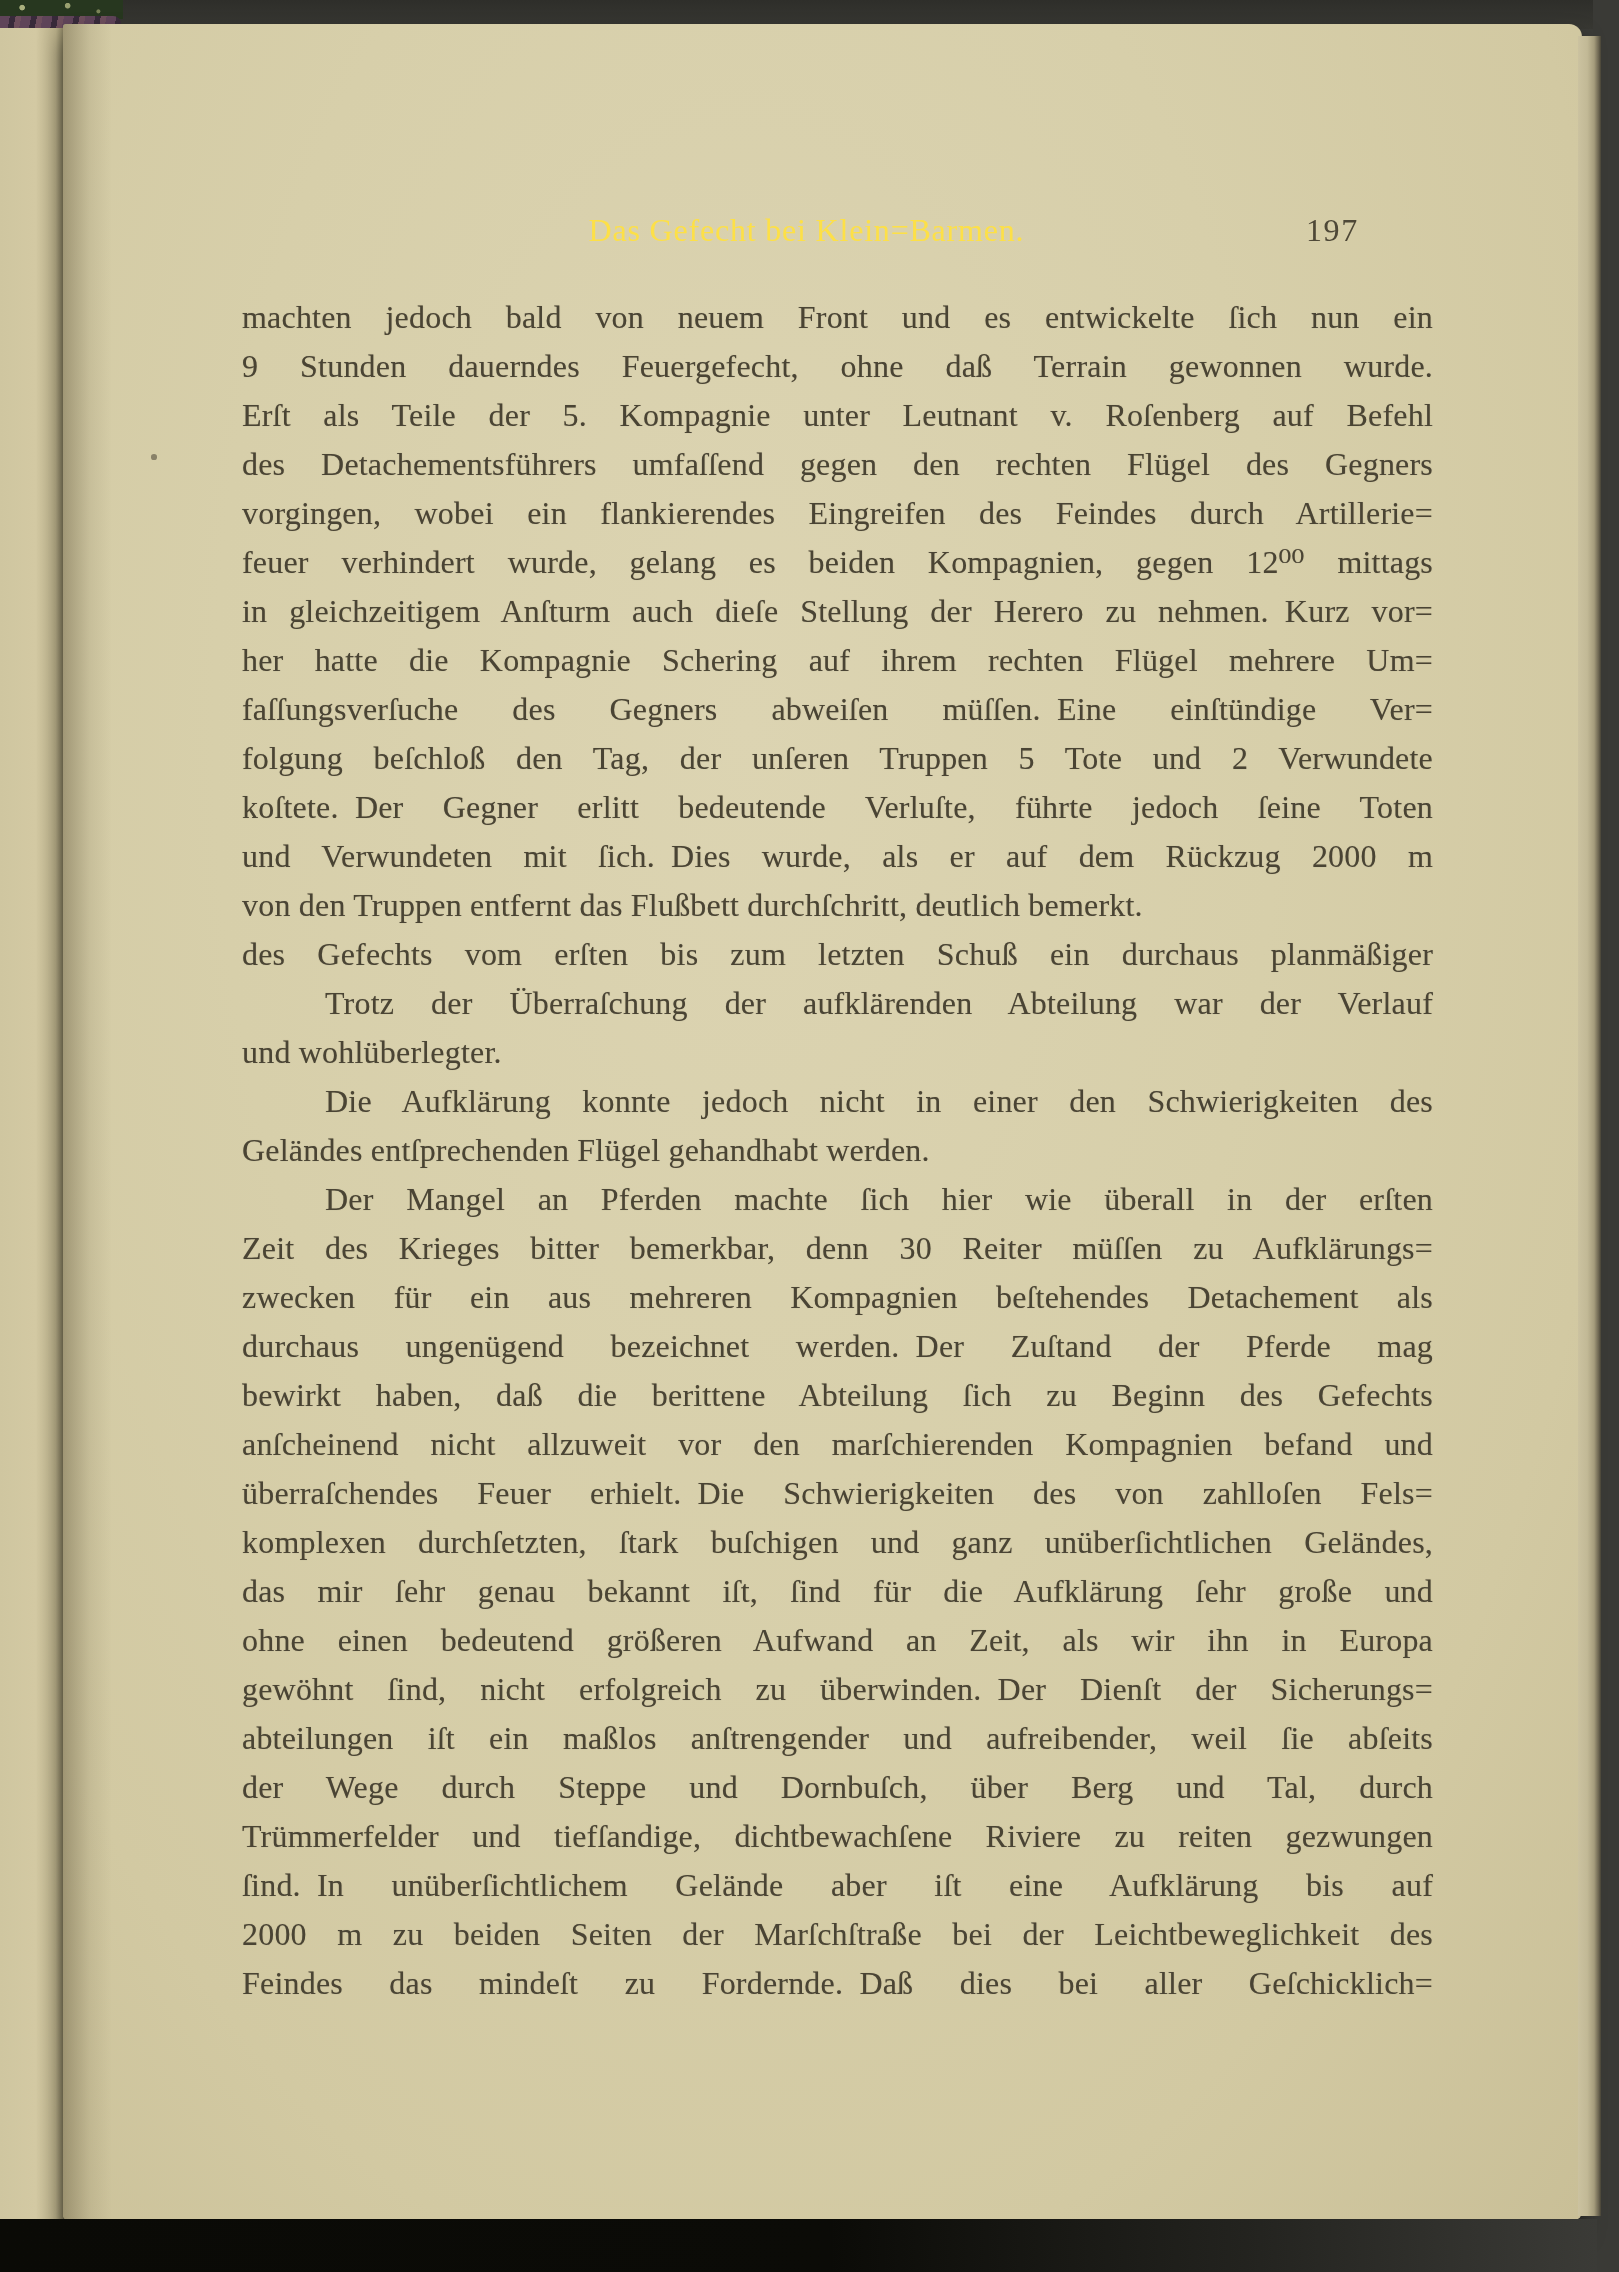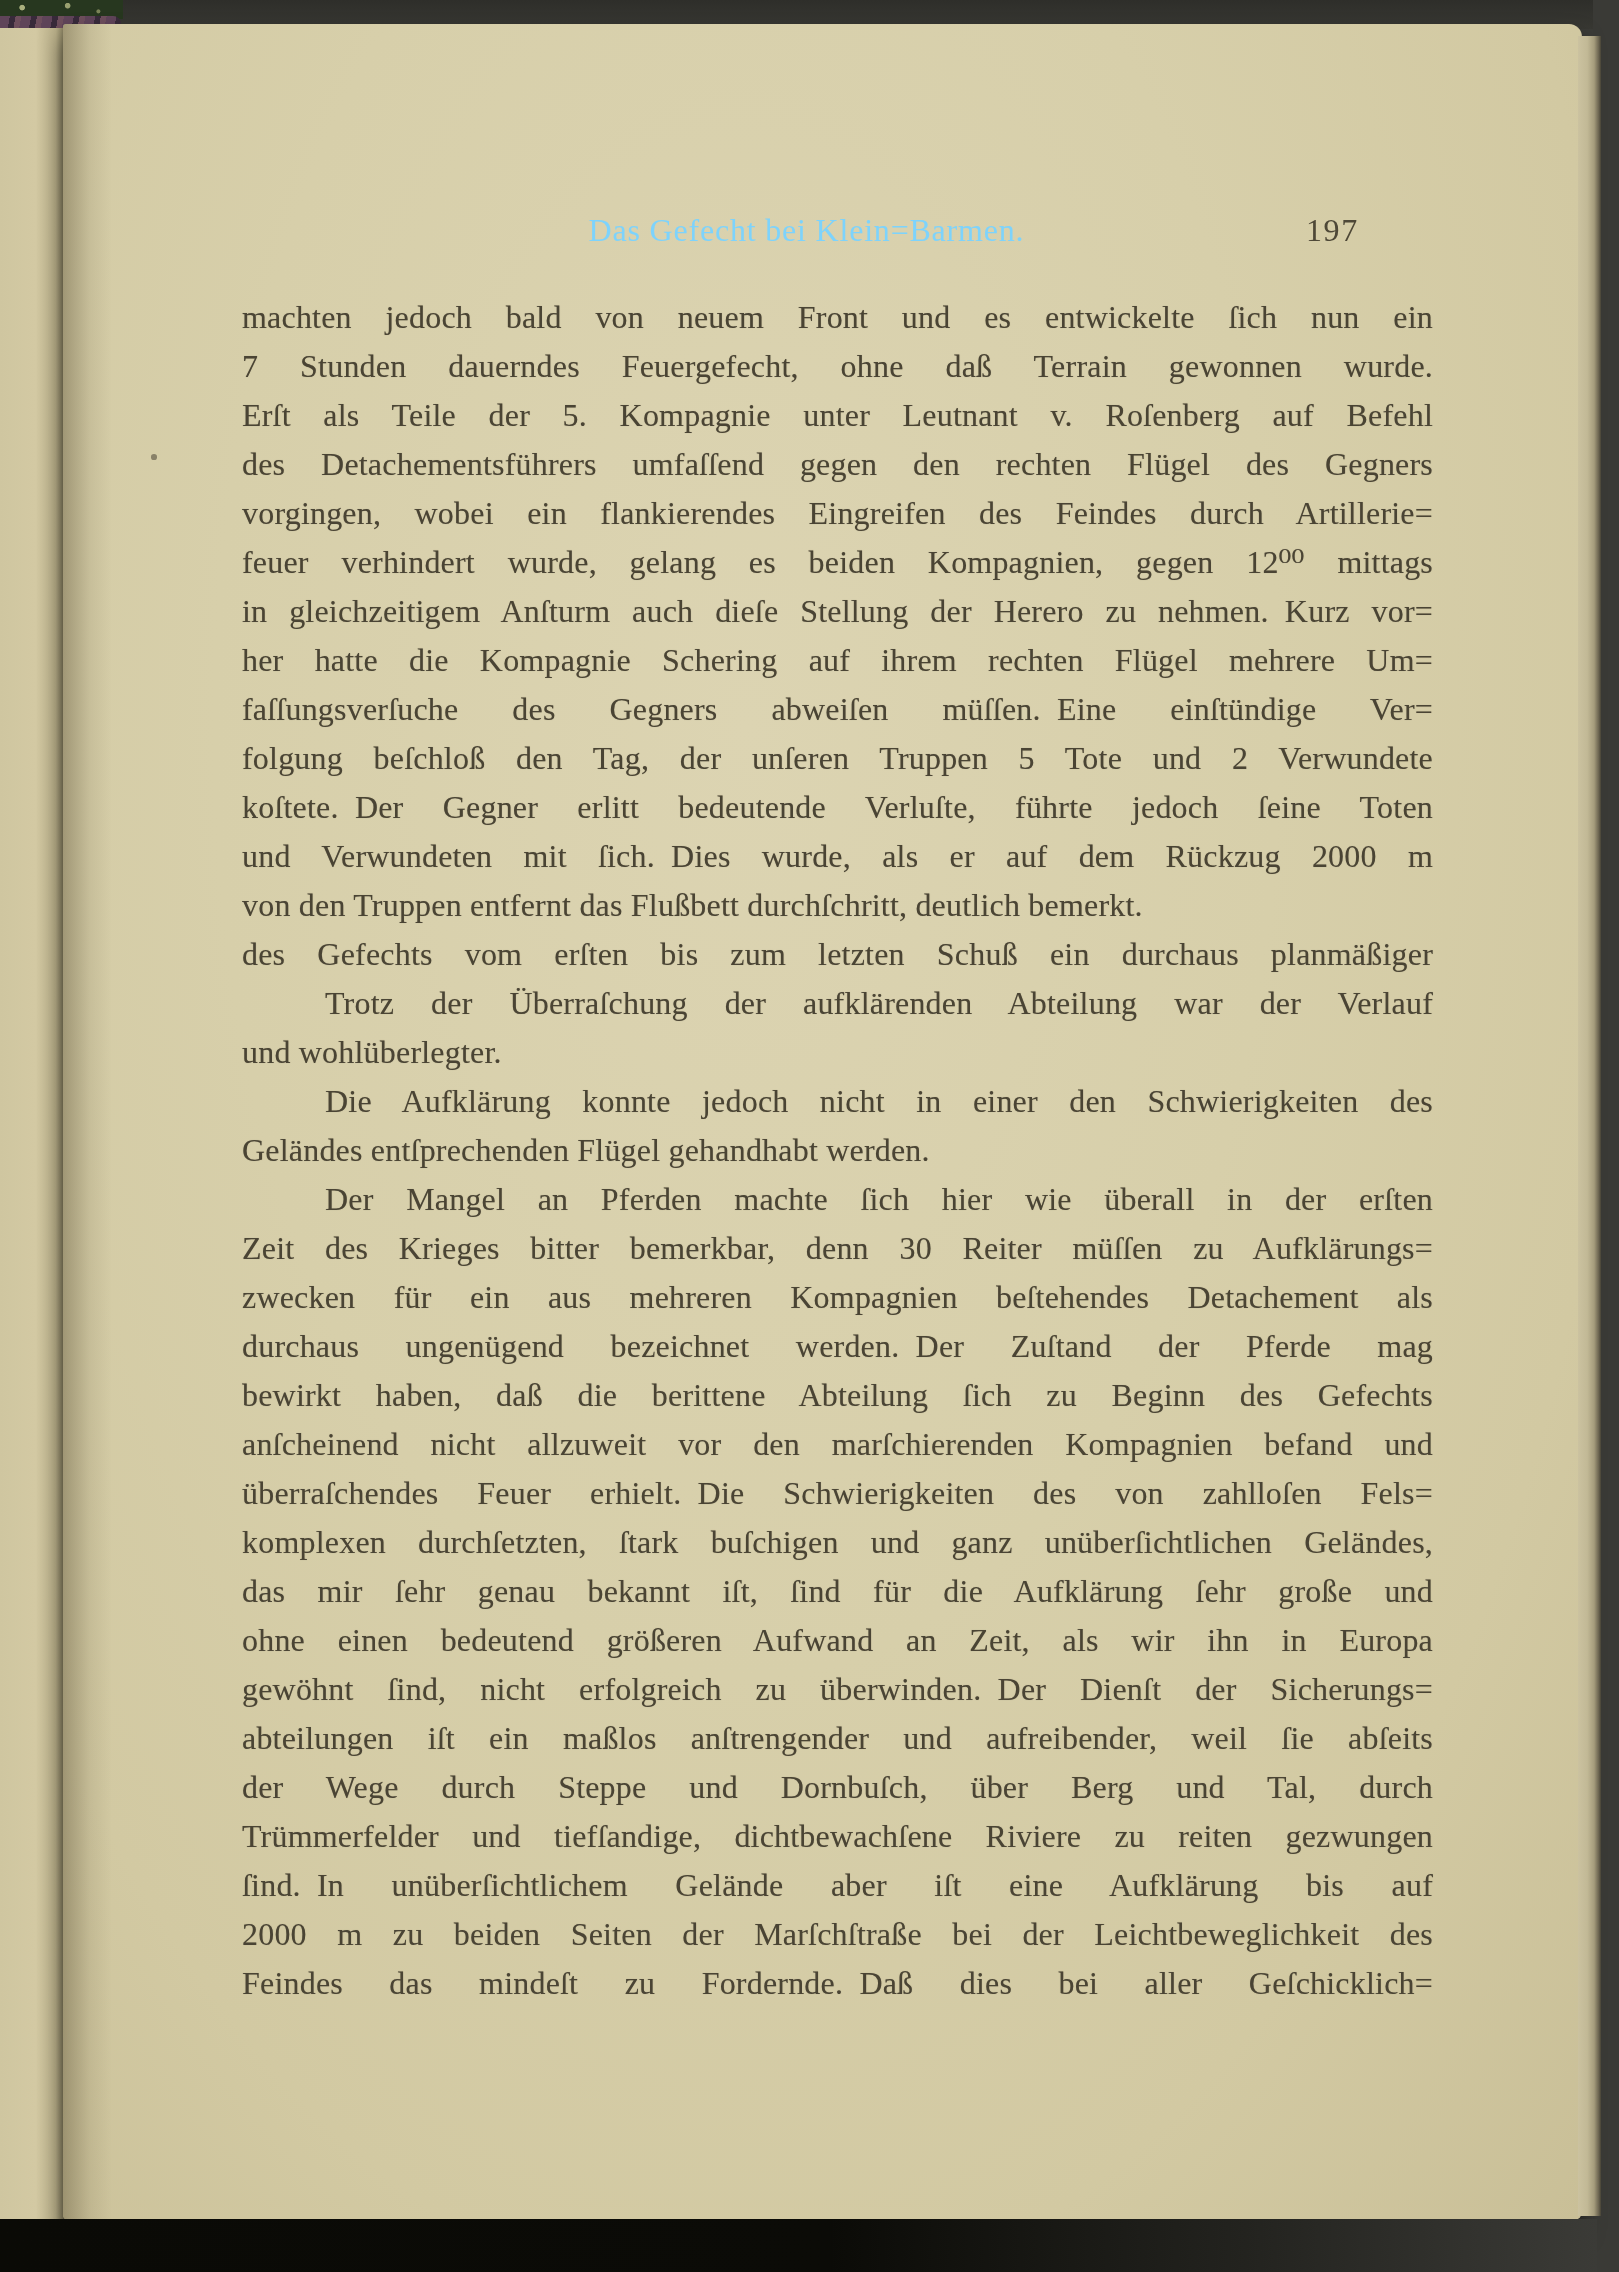--- a/index.html
+++ b/index.html
@@ -58,21 +58,21 @@
     background:linear-gradient(to right,#cbc2a0 0%,#c2b996 40%,#a59c7c 70%,#6b6450 90%,#474336 100%);
   }
   
   .bottom-shadow{
     position:absolute;left:0;top:2219px;width:1597px;height:53px;
     background:linear-gradient(to right,#0a0a06 0%,#0b0b07 52%,#23231f 78%,#3b3b37 100%);
   }
   .running-head{
     position:absolute;left:211px;top:212px;width:1191px;
     text-align:center;
-    font-size:32px;color:#7dd3fc;letter-spacing:0.8px;
+    font-size:32px;color:#fde047;letter-spacing:0.8px;
   }
   .page-number{
     position:absolute;left:1306px;top:212px;width:73px;
     font-size:32px;color:#4e4837;letter-spacing:1.6px;
   }
   .text-block{
     position:absolute;left:242px;top:293px;width:1191px;
     font-size:32px;color:#4a4434;letter-spacing:0.2px;
     text-shadow:0 0 0.8px rgba(74,68,52,.35);
   }
@@ -103,21 +103,21 @@
   </div>
 
   <div class="fore-edge"></div>
   <div class="bottom-shadow"></div>
 
   <div class="running-head">Das Gefecht bei Klein=Barmen.</div>
   <div class="page-number">197</div>
 
   <div class="text-block">
       <div class="line">machten jedoch bald von neuem Front und es entwickelte ſich nun ein</div>
-      <div class="line">7 Stunden dauerndes Feuergefecht, ohne daß Terrain gewonnen wurde.</div>
+      <div class="line">9 Stunden dauerndes Feuergefecht, ohne daß Terrain gewonnen wurde.</div>
       <div class="line">Erſt als Teile der 5. Kompagnie unter Leutnant v. Roſenberg auf Befehl</div>
       <div class="line">des Detachementsführers umfaſſend gegen den rechten Flügel des Gegners</div>
       <div class="line">vorgingen, wobei ein flankierendes Eingreifen des Feindes durch Artillerie=</div>
       <div class="line">feuer verhindert wurde, gelang es beiden Kompagnien, gegen 12⁰⁰ mittags</div>
       <div class="line">in gleichzeitigem Anſturm auch dieſe Stellung der Herero zu nehmen. Kurz vor=</div>
       <div class="line">her hatte die Kompagnie Schering auf ihrem rechten Flügel mehrere Um=</div>
       <div class="line">faſſungsverſuche des Gegners abweiſen müſſen. Eine einſtündige Ver=</div>
       <div class="line">folgung beſchloß den Tag, der unſeren Truppen 5 Tote und 2 Verwundete</div>
       <div class="line">koſtete. Der Gegner erlitt bedeutende Verluſte, führte jedoch ſeine Toten</div>
       <div class="line">und Verwundeten mit ſich. Dies wurde, als er auf dem Rückzug 2000 m</div>

